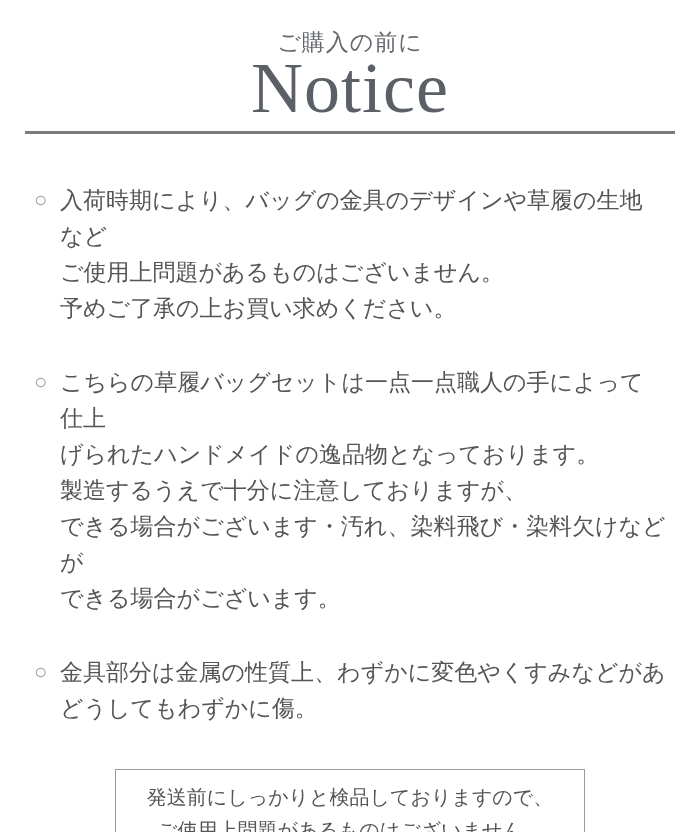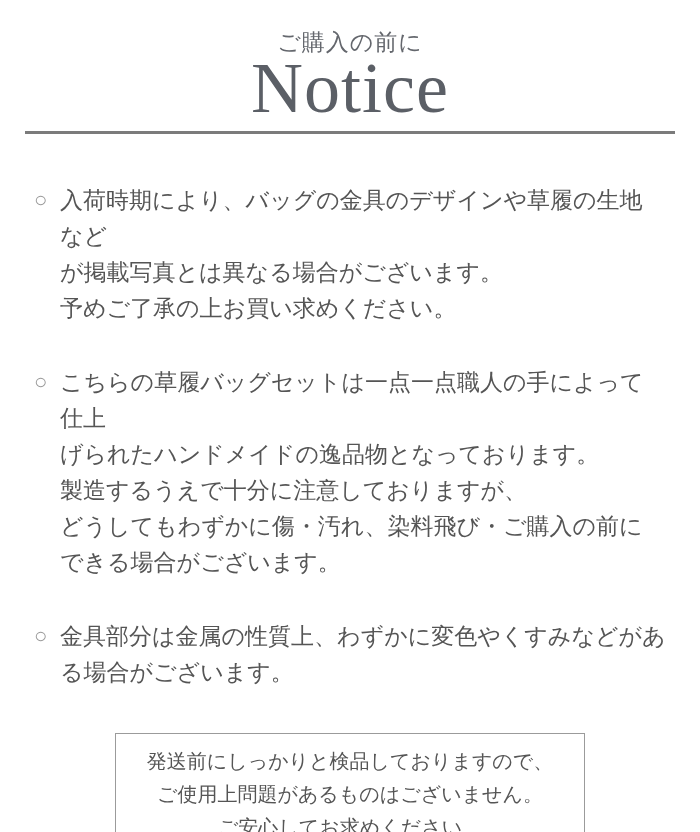--- a/index.html
+++ b/index.html
@@ -63,37 +63,37 @@
     <div class="title">Notice</div>
   </header>
 
   <hr class="divider">
 
   <main class="content">
 
     <div class="notice">
       <span class="marker">○</span>
       <div class="notice-text">入荷時期により、バッグの金具のデザインや草履の生地など
-が掲載写真とは異なる場合がございます。
+ご使用上問題があるものはございません。
 予めご了承の上お買い求めください。</div>
     </div>
 
     <div class="notice">
       <span class="marker">○</span>
       <div class="notice-text">こちらの草履バッグセットは一点一点職人の手によって仕上
 げられたハンドメイドの逸品物となっております。
 製造するうえで十分に注意しておりますが、
-どうしてもわずかに傷・汚れ、染料飛び・ご購入の前に
+できる場合がございます・汚れ、染料飛び・染料欠けなどが
 できる場合がございます。</div>
     </div>
 
     <div class="notice">
       <span class="marker">○</span>
       <div class="notice-text">金具部分は金属の性質上、わずかに変色やくすみなどがあ
-る場合がございます。</div>
+どうしてもわずかに傷。</div>
     </div>
 
   </main>
 
   <div class="assurance-box">
     <p class="assurance-text">発送前にしっかりと検品しておりますので、
 ご使用上問題があるものはございません。
 ご安心してお求めください。</p>
   </div>
 

